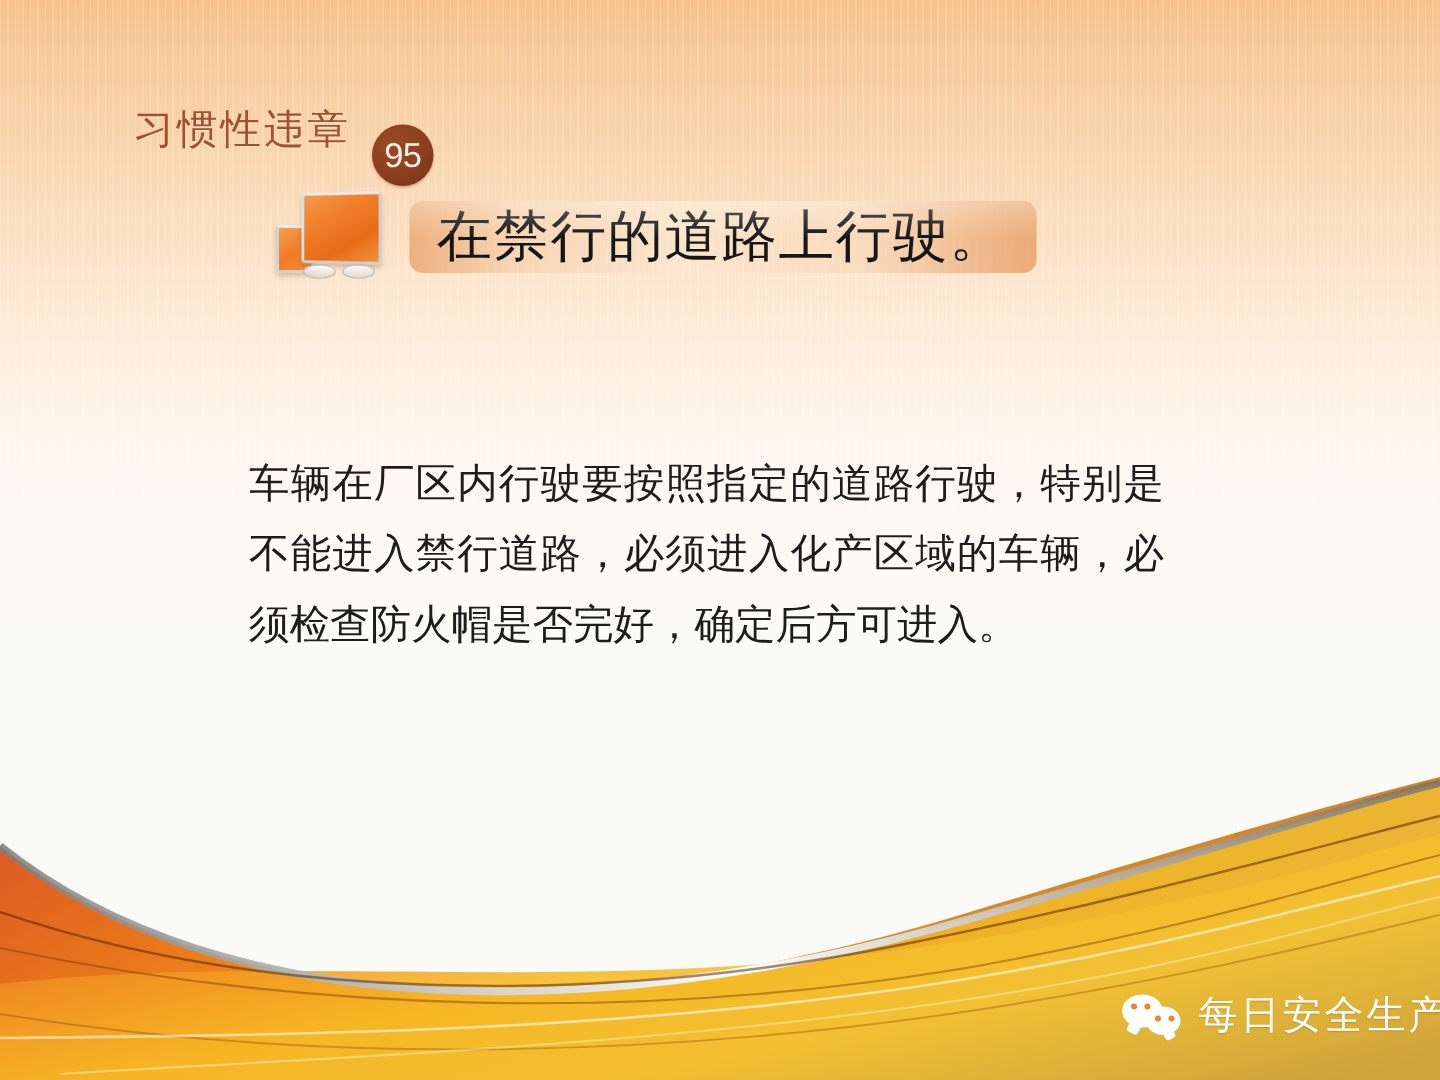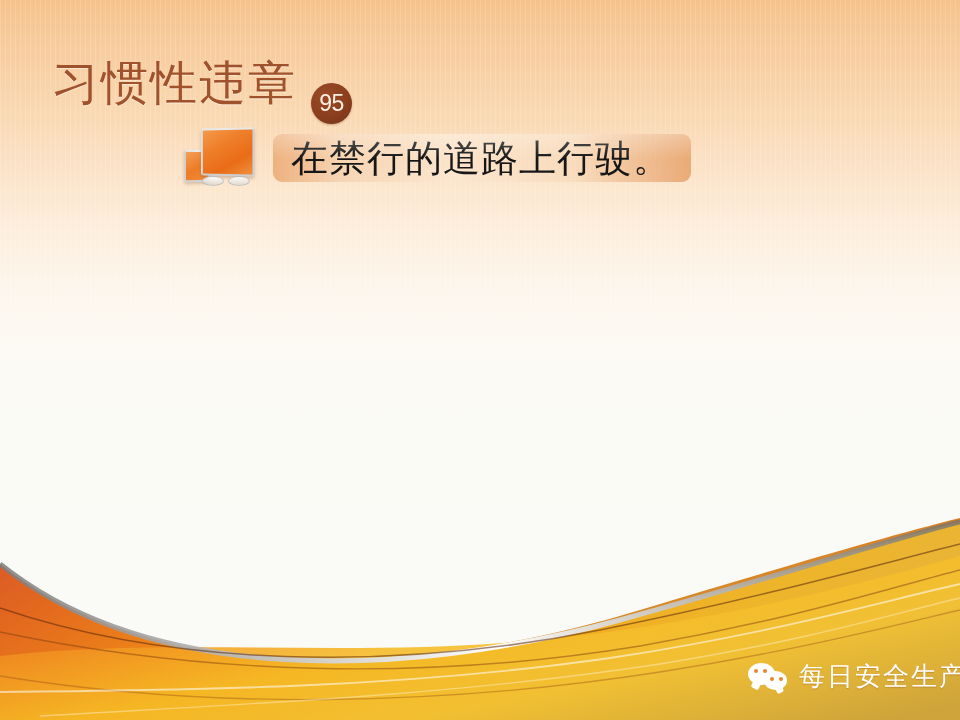--- a/index.html
+++ b/index.html
@@ -57,26 +57,27 @@
   
   .kicker {
     position: absolute;
     left: 52px; top: 48px;
     display: flex;
     align-items: center;
     gap: 14px;
     white-space: nowrap;
   }
   .kicker-text {
-    font-family: Liberation Mono, monospace;
-    font-size: 47px;
+    font-family: Liberation Sans, sans-serif;
+    font-size: 27px;
     line-height: 1;
     letter-spacing: 2px;
     color: #a0522d;
     text-shadow: 0 1px 0 rgba(255,255,255,.45);
+    margin-left: 37px;
   }
   .badge {
     width: 41px; height: 41px;
     border-radius: 50%;
     background: radial-gradient(circle at 36% 30%, #9a4a25 0%, #8b3f1e 55%, #73331a 100%);
     color: #fdf0e2;
     font-family: "Liberation Sans", "DejaVu Sans", sans-serif;
     font-size: 23px;
     font-weight: 400;
     display: flex;
@@ -268,20 +269,21 @@
       <span class="scr scr-big"></span>
       <span class="scr-foot foot-a"></span>
       <span class="scr-foot foot-b"></span>
     </span>
 
     <span class="headline-band">
       <span class="headline-text">在禁行的道路上行驶。</span>
     </span>
   </div>
 
+  <p class="body-copy">车辆在厂区内行驶要按照指定的道路行驶，特别是不能进入禁行道路，必须进入化产区域的车辆，必须检查防火帽是否完好，确定后方可进入。</p>
 
   <div class="wave-wrap">
     <svg viewBox="0 0 960 260" preserveAspectRatio="none" xmlns="http://www.w3.org/2000/svg">
       <defs>
         <linearGradient id="gAmber" x1="0" y1="0" x2="1" y2="0.35">
           <stop offset="0" stop-color="#d8552a"></stop>
           <stop offset="0.16" stop-color="#e2671f"></stop>
           <stop offset="0.38" stop-color="#ef8a17"></stop>
           <stop offset="0.62" stop-color="#f2a81d"></stop>
           <stop offset="0.82" stop-color="#eeb52a"></stop>

